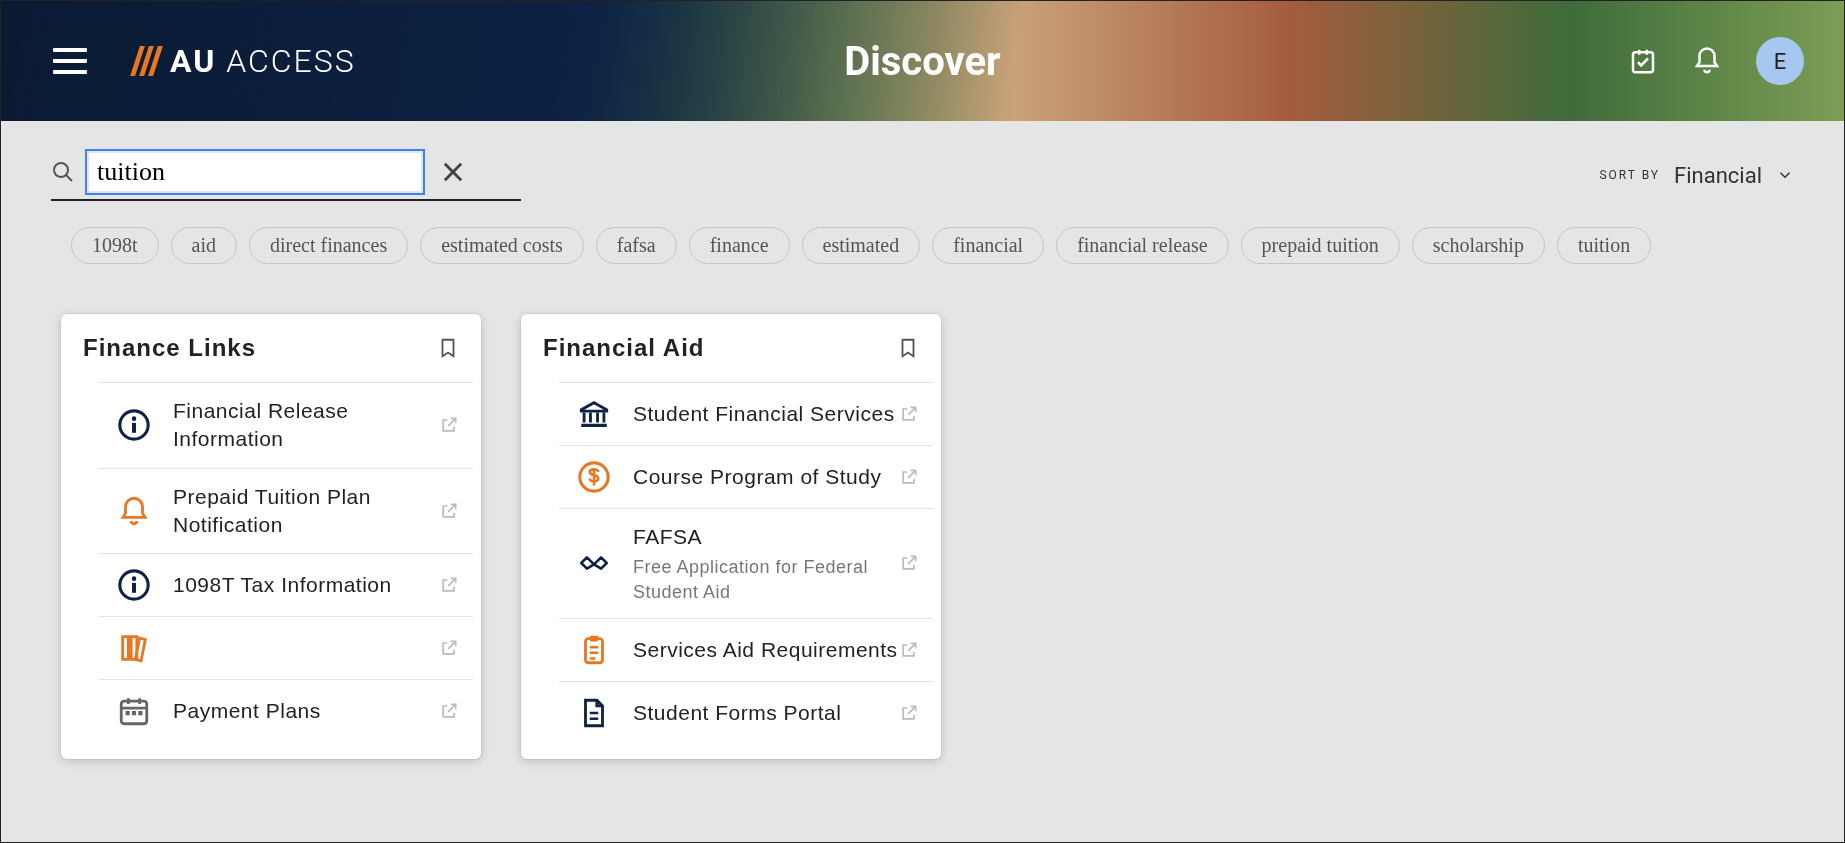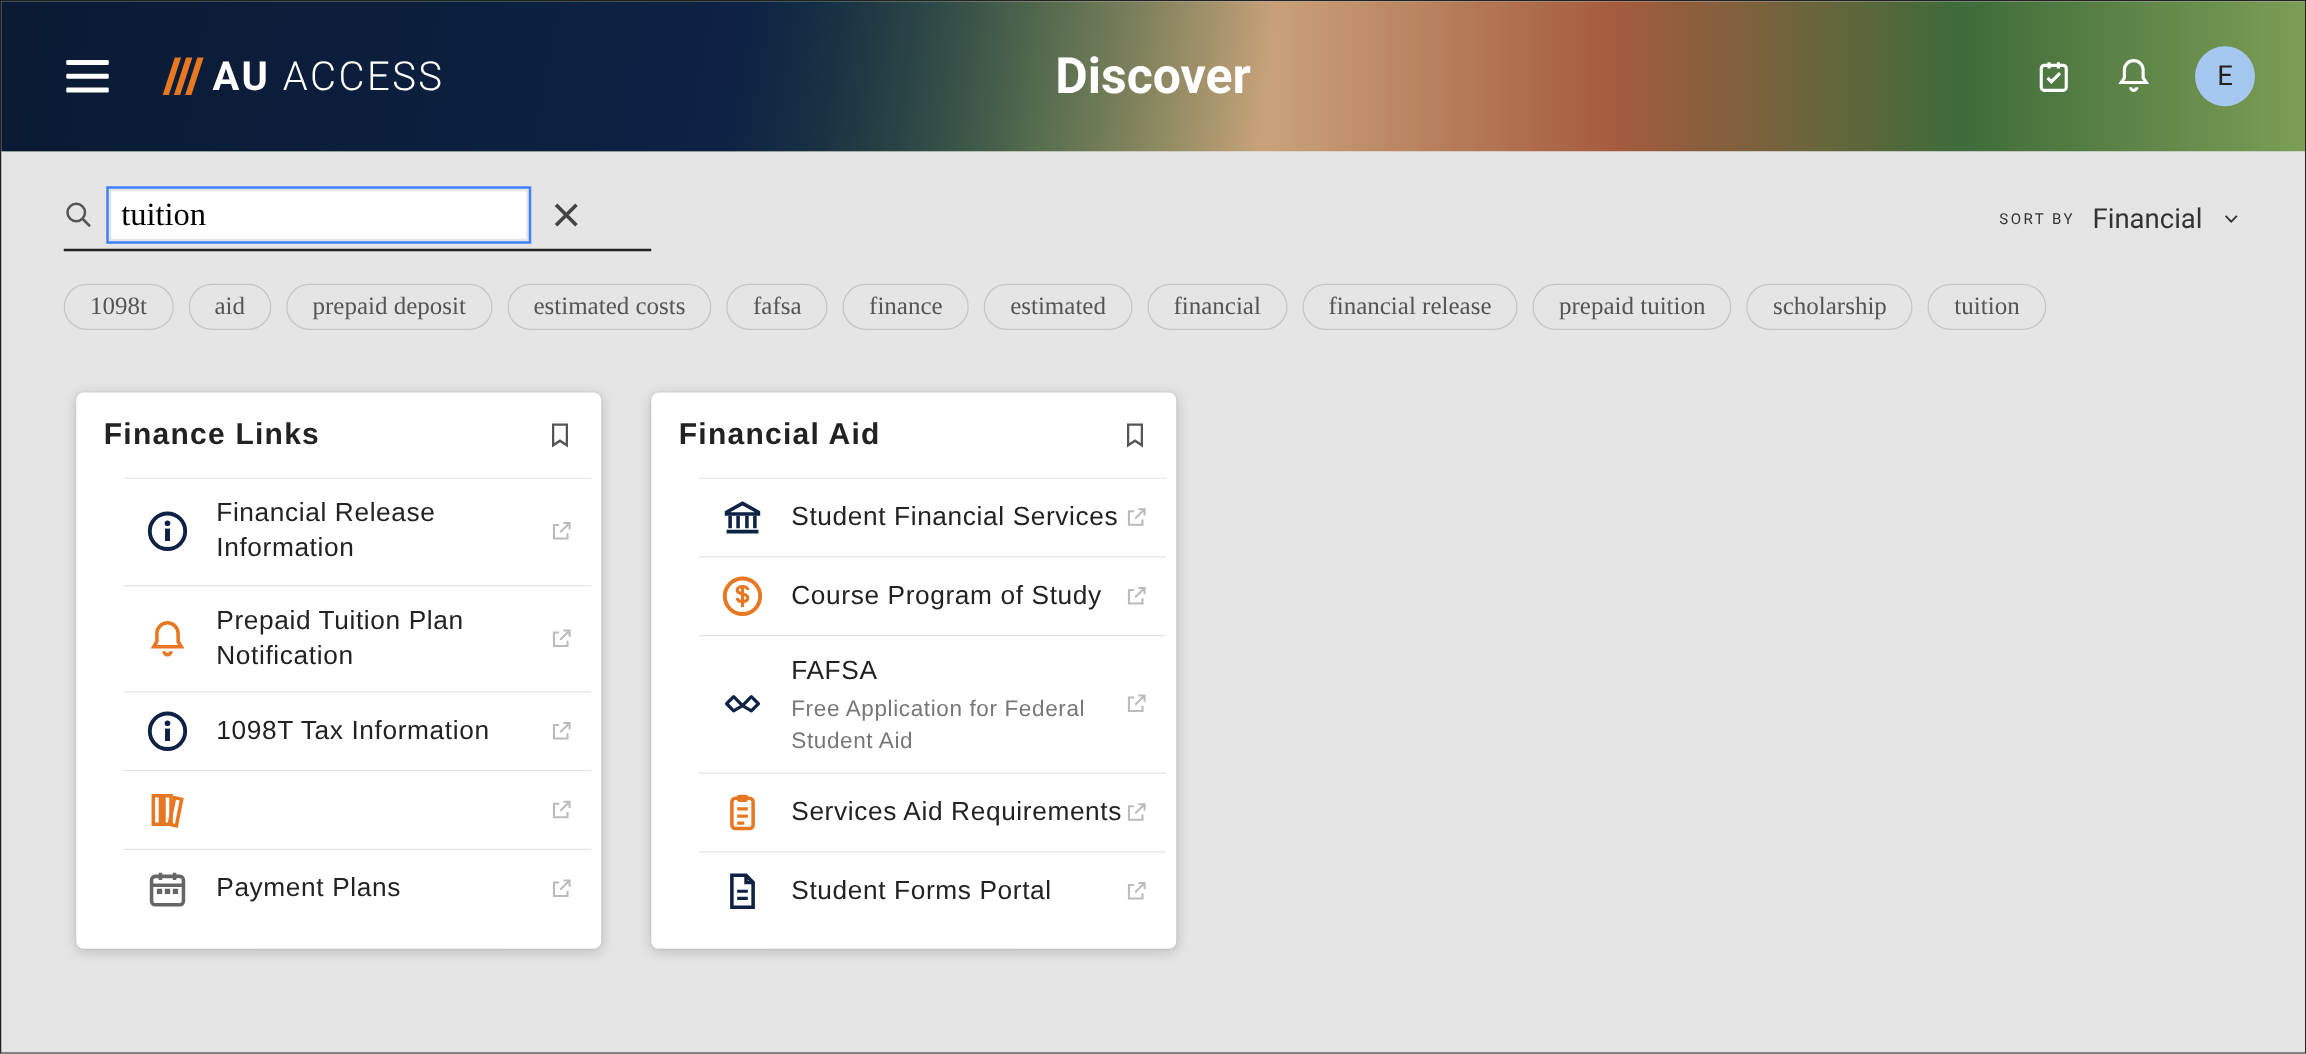--- a/index.html
+++ b/index.html
@@ -36,21 +36,21 @@
   .search-icon { width: 24px; height: 24px; color: #555; margin-right: 10px; }
   .search-box-outline { border: 2px solid #3b82f6; padding: 2px; flex: 0 0 340px; }
   .search-input { border: none; outline: none; font-size: 26px; font-family: Georgia, 'Times New Roman', serif; width: 100%; padding: 4px 8px; background: #fff; }
   .clear-btn { width: 28px; height: 28px; color: #444; margin-left: 14px; cursor: pointer; }
   .sort-wrap { display: flex; align-items: center; gap: 14px; color: #333; }
   .sort-label { font-size: 12px; letter-spacing: 2px; text-transform: uppercase; }
   .sort-value { font-size: 22px; }
   .chevron { width: 18px; height: 18px; }
 
   
-  .chips { display: flex; flex-wrap: wrap; gap: 12px; padding: 26px 50px 0 50px; }
+  .chips { display: flex; flex-wrap: wrap; gap: 12px; padding: 26px 50px 0 70px; }
   .chip { border: 1px solid #c5c5c5; border-radius: 999px; padding: 6px 20px; font-size: 20px; color: #555; font-family: Georgia, 'Times New Roman', serif; cursor: pointer; background: #fff0; }
 
   
   .cards { display: flex; gap: 40px; padding: 50px 60px; }
   .card { width: 420px; height: 445px; background: #fff; border-radius: 6px; box-shadow: 0 2px 10px rgba(0,0,0,0.18), 0 0 0 1px rgba(0,0,0,0.04); display: flex; flex-direction: column; overflow: hidden; }
   .card-head { display: flex; align-items: center; justify-content: space-between; padding: 20px 22px; }
   .card-title { font-size: 24px; font-weight: 700; font-family: Verdana, Geneva, sans-serif; letter-spacing: 1px; }
   .bookmark { width: 22px; height: 26px; color: #555; cursor: pointer; }
   .card-body { flex: 1; overflow-y: auto; padding: 0 8px 0 0; }
   .card-body::-webkit-scrollbar { width: 14px; }
@@ -125,21 +125,21 @@
       <span class="sort-value">Financial</span>
       <svg class="chevron" viewBox="0 0 24 24" fill="none" stroke="currentColor" stroke-width="2">
           <path d="M6 9l6 6 6-6"></path>
         </svg>
     </div>
   </div>
 
   <div class="chips" id="chips">
       <span class="chip">1098t</span>
       <span class="chip">aid</span>
-      <span class="chip">prepaid deposit</span>
+      <span class="chip">direct finances</span>
       <span class="chip">estimated costs</span>
       <span class="chip">fafsa</span>
       <span class="chip">finance</span>
       <span class="chip">estimated</span>
       <span class="chip">financial</span>
       <span class="chip">financial release</span>
       <span class="chip">prepaid tuition</span>
       <span class="chip">scholarship</span>
       <span class="chip">tuition</span>
     </div>

